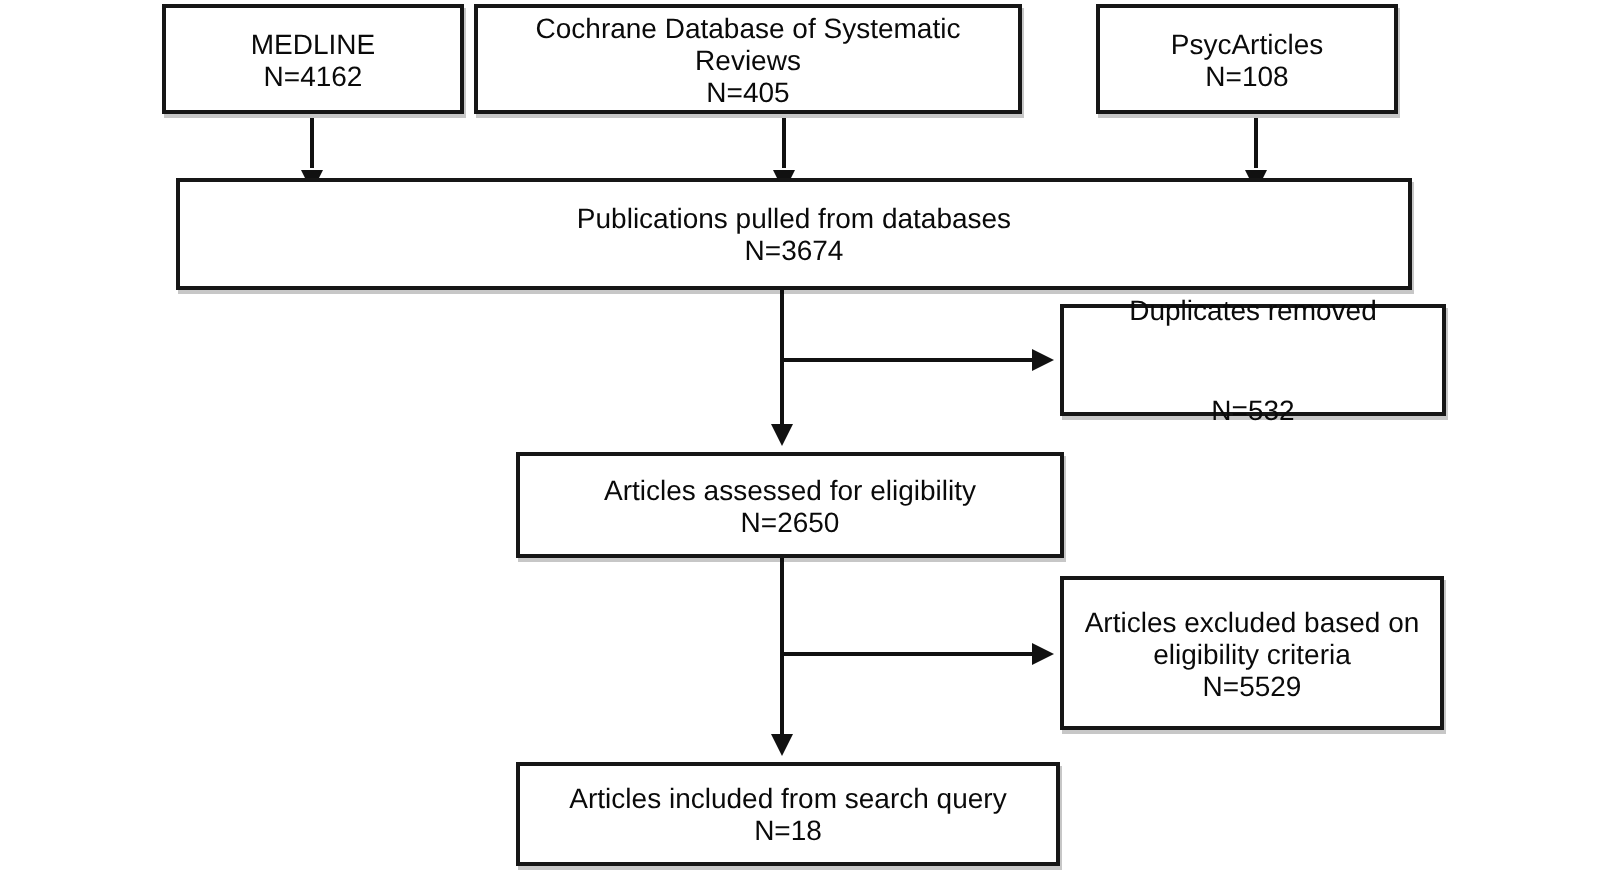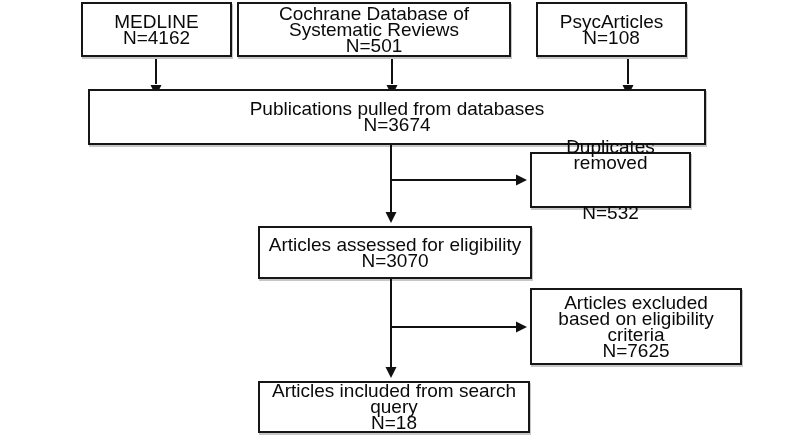--- a/index.html
+++ b/index.html
@@ -27,34 +27,34 @@
     position: absolute;
     box-sizing: border-box;
     border: 2px solid #161616;
     background: #ffffff;
     box-shadow: 1px 2px 0 rgba(0,0,0,0.22);
     display: flex;
     flex-direction: column;
     align-items: center;
     justify-content: center;
     text-align: center;
-    font-size: 19px;
+    font-size: 14px;
     line-height: 16px;
     padding: 2px 6px;
   }
   .node .num { font-weight: normal; }
 
   
   .n-medline      { left: 81px;  top: 2px;   width: 151px; height: 55px; }
   .n-cochrane     { left: 237px; top: 2px;   width: 274px; height: 55px; }
-  .n-psycarticles { left: 536px; top: 2px;   width: 151px; height: 55px; }
+  .n-psycarticles { left: 548px; top: 2px;   width: 151px; height: 55px; }
   .n-publications { left: 88px;  top: 89px;  width: 618px; height: 56px; }
-  .n-duplicates   { left: 530px; top: 152px; width: 161px; height: 56px; gap: 34px; }
+  .n-duplicates   { left: 530px; top: 152px; width: 193px; height: 56px; gap: 34px; }
   .n-assessed     { left: 258px; top: 226px; width: 274px; height: 53px; }
-  .n-excluded     { left: 530px; top: 288px; width: 212px; height: 77px; }
+  .n-excluded     { left: 530px; top: 288px; width: 192px; height: 77px; }
   .n-included     { left: 258px; top: 381px; width: 272px; height: 52px; }
 </style>
 </head>
 <body>
 
 <div class="canvas">
 
   <svg class="arrows" viewBox="0 0 800 440" xmlns="http://www.w3.org/2000/svg" aria-hidden="true">
     <defs>
       <marker id="ah" markerUnits="userSpaceOnUse" markerWidth="13" markerHeight="11" refX="11" refY="5.5" orient="auto">
@@ -81,46 +81,46 @@
     </g>
   </svg>
 
   <div class="node n-medline">
     <div>MEDLINE</div>
     <div><span>N=</span><span class="num">4162</span></div>
   </div>
 
   <div class="node n-cochrane">
     <div>Cochrane Database of Systematic Reviews</div>
-    <div><span>N=</span><span class="num">501</span></div>
+    <div><span>N=</span><span class="num">405</span></div>
   </div>
 
   <div class="node n-psycarticles">
     <div>PsycArticles</div>
     <div><span>N=</span><span class="num">108</span></div>
   </div>
 
   <div class="node n-publications">
     <div>Publications pulled from databases</div>
     <div><span>N=</span><span class="num">3674</span></div>
   </div>
 
   <div class="node n-duplicates">
     <div>Duplicates removed</div>
     <div><span>N=</span><span class="num">532</span></div>
   </div>
 
   <div class="node n-assessed">
     <div>Articles assessed for eligibility</div>
-    <div><span>N=</span><span class="num">3070</span></div>
+    <div><span>N=</span><span class="num">2650</span></div>
   </div>
 
   <div class="node n-excluded">
     <div>Articles excluded based on eligibility criteria</div>
-    <div><span>N=</span><span class="num">7625</span></div>
+    <div><span>N=</span><span class="num">5529</span></div>
   </div>
 
   <div class="node n-included">
     <div>Articles included from search query</div>
     <div><span>N=</span><span class="num">18</span></div>
   </div>
 
 </div>
 
 </body></html>

